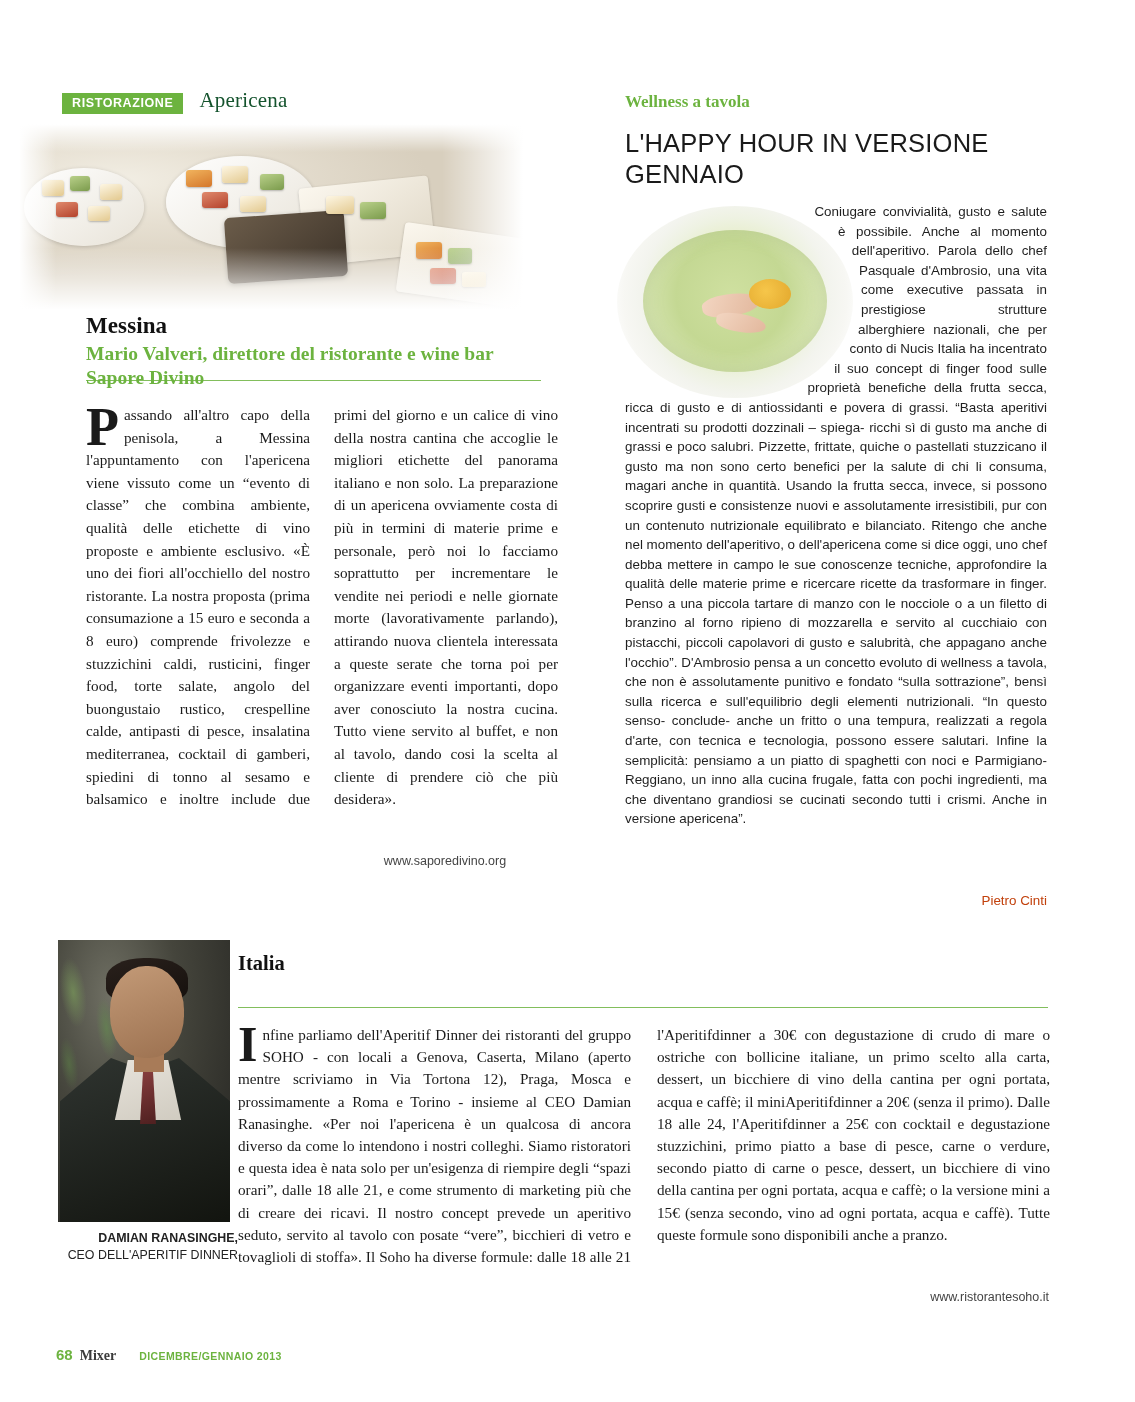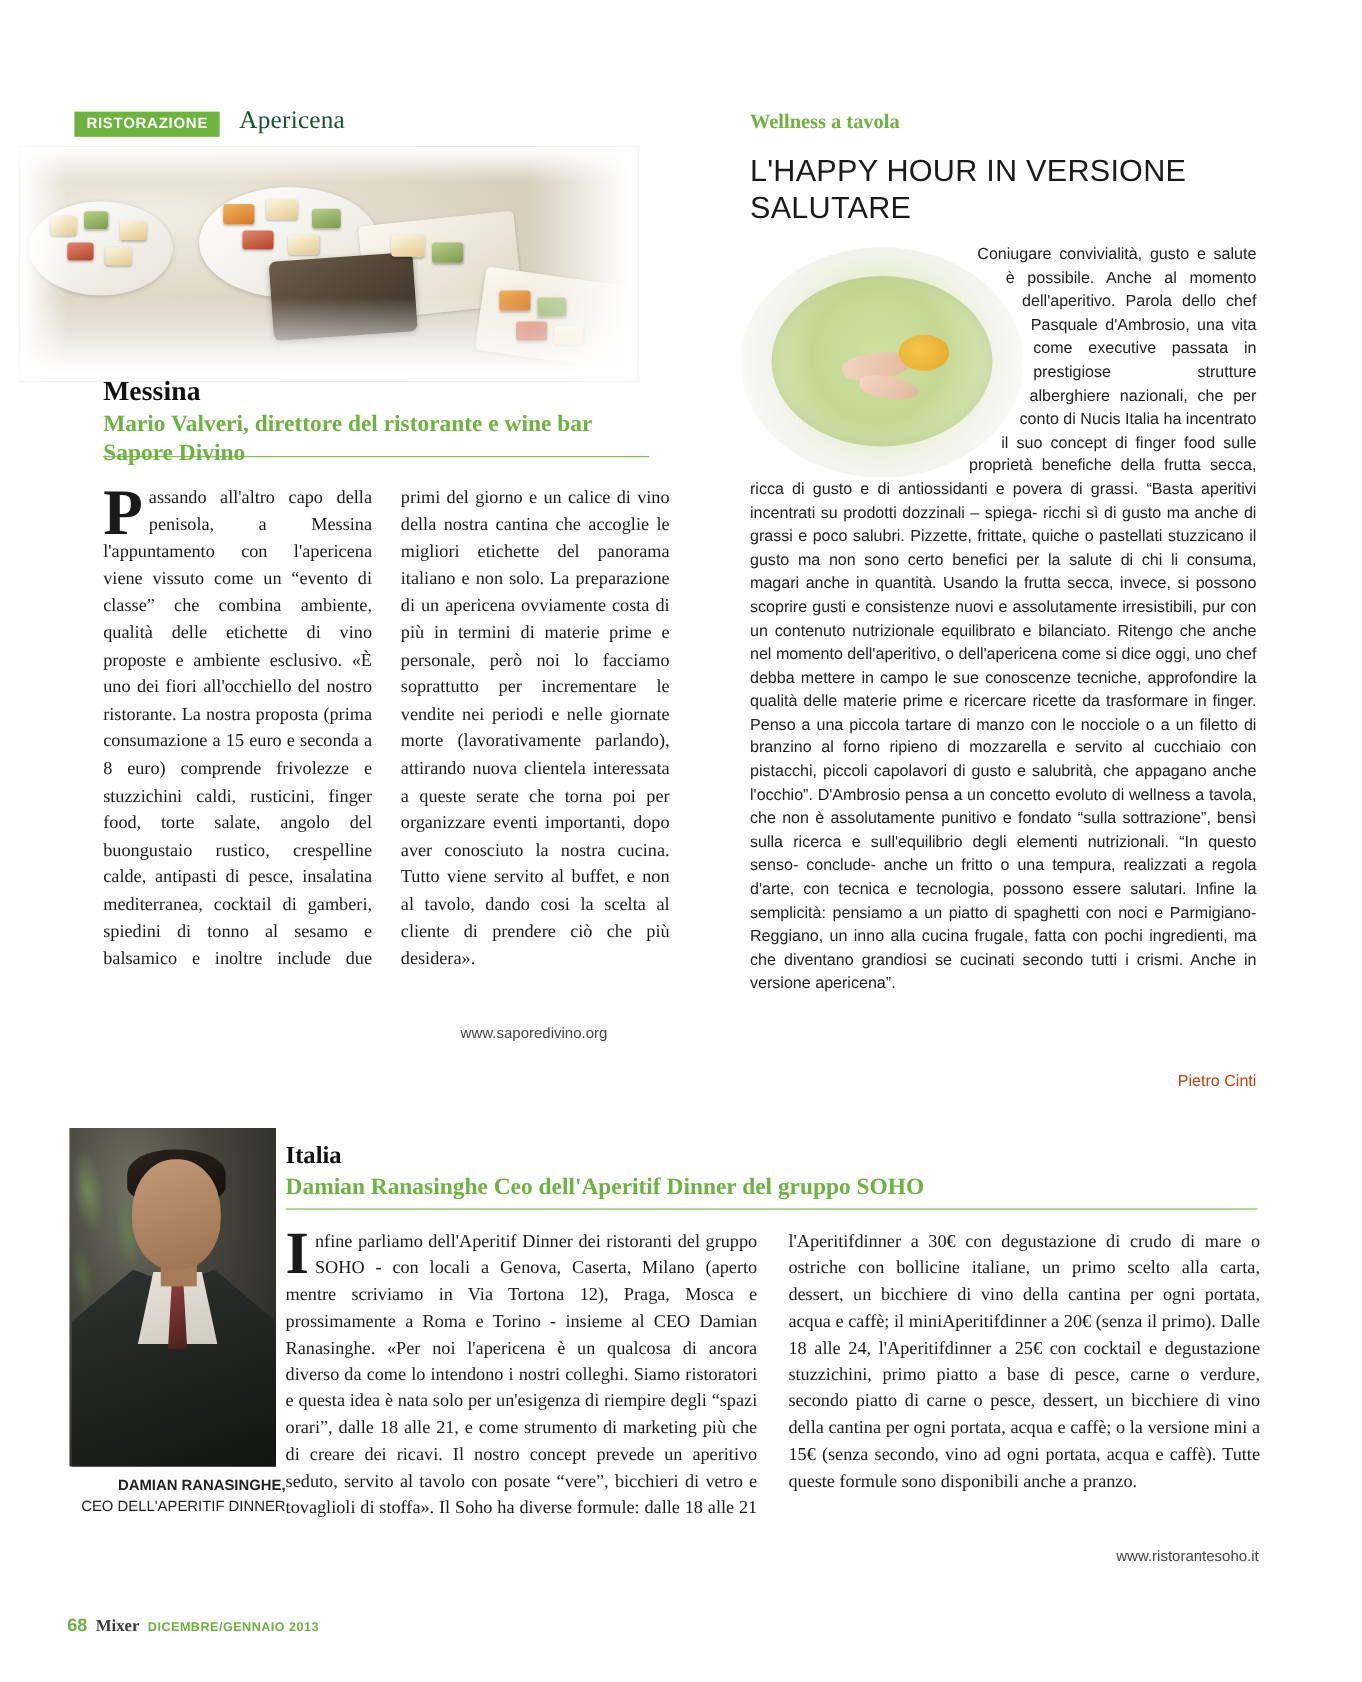--- a/index.html
+++ b/index.html
@@ -232,21 +232,21 @@
     position:absolute;right:86px;top:1290px;
     font-family:"Liberation Sans", sans-serif;font-size:12.5px;color:#444;
   }
 
   
   .footer{
     position:absolute;left:56px;bottom:38px;display:flex;align-items:baseline;gap:7px;
   }
   .footer .pg{font-family:"Liberation Sans", sans-serif;font-weight:bold;font-size:15px;color:#6cb33f;}
   .footer .mag{font-family:"Liberation Serif", serif;font-weight:bold;font-size:14px;color:#3b3b3b;}
-  .footer .issue{font-family:"Liberation Sans", sans-serif;font-size:10.5px;font-weight:bold;color:#6cb33f;letter-spacing:.4px;}
+  .footer .issue{font-family:"Liberation Sans", sans-serif;font-size:10.5px;font-weight:bold;color:#6cb33f;letter-spacing:.4px;margin-left:16px;}
 </style>
 </head>
 <body>
 
 <div class="page">
 
   <div class="kicker-wrap">
     <span class="kicker">RISTORAZIONE</span>
     <span class="kicker-title">Apericena</span>
   </div>
@@ -286,21 +286,21 @@
   </div>
   <div class="rule-green"></div>
 
   <div class="body-left">
     <p class="dropcap">Passando all'altro capo della penisola, a Messina l'appuntamento con l'apericena viene vissuto come un “evento di classe” che combina ambiente, qualità delle etichette di vino proposte e ambiente esclusivo. «È uno dei fiori all'occhiello del nostro ristorante. La nostra proposta (prima consumazione a 15 euro e seconda a 8 euro) comprende frivolezze e stuzzichini caldi, rusticini, finger food, torte salate, angolo del buongustaio rustico, crespelline calde, antipasti di pesce, insalatina mediterranea, cocktail di gamberi, spiedini di tonno al sesamo e balsamico e inoltre include due primi del giorno e un calice di vino della nostra cantina che accoglie le migliori etichette del panorama italiano e non solo. La preparazione di un apericena ovviamente costa di più in termini di materie prime e personale, però noi lo facciamo soprattutto per incrementare le vendite nei periodi e nelle giornate morte (lavorativamente parlando), attirando nuova clientela interessata a queste serate che torna poi per organizzare eventi importanti, dopo aver conosciuto la nostra cucina. Tutto viene servito al buffet, e non al tavolo, dando cosi la scelta al cliente di prendere ciò che più desidera».</p>
   </div>
 
   <div class="weburl">www.saporedivino.org</div>
 
   <div class="wellness">Wellness a tavola</div>
-  <div class="rhead">L'HAPPY HOUR IN VERSIONE SALUTARE</div>
+  <div class="rhead">L'HAPPY HOUR IN VERSIONE GENNAIO</div>
 
   <div class="rbody">
     <div class="soup">
       <div class="inner"></div>
       <div class="shrimp"></div>
       <div class="shrimp b"></div>
       <div class="yolk"></div>
     </div>
     <p>Coniugare convivialità, gusto e salute è possibile. Anche al momento dell'aperitivo. Parola dello chef Pasquale d'Ambrosio, una vita come executive passata in prestigiose strutture alberghiere nazionali, che per conto di Nucis Italia ha incentrato il suo concept di finger food sulle proprietà benefiche della frutta secca, ricca di gusto e di antiossidanti e povera di grassi. “Basta aperitivi incentrati su prodotti dozzinali – spiega- ricchi sì di gusto ma anche di grassi e poco salubri. Pizzette, frittate, quiche o pastellati stuzzicano il gusto ma non sono certo benefici per la salute di chi li consuma, magari anche in quantità. Usando la frutta secca, invece, si possono scoprire gusti e consistenze nuovi e assolutamente irresistibili, pur con un contenuto nutrizionale equilibrato e bilanciato. Ritengo che anche nel momento dell'aperitivo, o dell'apericena come si dice oggi, uno chef debba mettere in campo le sue conoscenze tecniche, approfondire la qualità delle materie prime e ricercare ricette da trasformare in finger. Penso a una piccola tartare di manzo con le nocciole o a un filetto di branzino al forno ripieno di mozzarella e servito al cucchiaio con pistacchi, piccoli capolavori di gusto e salubrità, che appagano anche l'occhio”. D'Ambrosio pensa a un concetto evoluto di wellness a tavola, che non è assolutamente punitivo e fondato “sulla sottrazione”, bensì sulla ricerca e sull'equilibrio degli elementi nutrizionali. “In questo senso- conclude- anche un fritto o una tempura, realizzati a regola d'arte, con tecnica e tecnologia, possono essere salutari. Infine la semplicità: pensiamo a un piatto di spaghetti con noci e Parmigiano-Reggiano, un inno alla cucina frugale, fatta con pochi ingredienti, ma che diventano grandiosi se cucinati secondo tutti i crismi. Anche in versione apericena”.</p>
   </div>
@@ -316,21 +316,20 @@
     <div class="hair"></div>
     <div class="head"></div>
   </div>
   <div class="portrait-caption">
     <div class="b">DAMIAN RANASINGHE,</div>
     <div>CEO DELL'APERITIF DINNER</div>
   </div>
 
   <div class="italia">
     <h3>Italia</h3>
-    <div class="sub">Damian Ranasinghe Ceo dell'Aperitif Dinner del gruppo SOHO</div>
   </div>
   <div class="rule-green2"></div>
 
   <div class="body-bottom">
     <p class="dropbar">Infine parliamo dell'Aperitif Dinner dei ristoranti del gruppo SOHO - con locali a Genova, Caserta, Milano (aperto mentre scriviamo in Via Tortona 12), Praga, Mosca e prossimamente a Roma e Torino - insieme al CEO Damian Ranasinghe. «Per noi l'apericena è un qualcosa di ancora diverso da come lo intendono i nostri colleghi. Siamo ristoratori e questa idea è nata solo per un'esigenza di riempire degli “spazi orari”, dalle 18 alle 21, e come strumento di marketing più che di creare dei ricavi. Il nostro concept prevede un aperitivo seduto, servito al tavolo con posate “vere”, bicchieri di vetro e tovaglioli di stoffa». Il Soho ha diverse formule: dalle 18 alle 21 l'Aperitifdinner a 30€ con degustazione di crudo di mare o ostriche con bollicine italiane, un primo scelto alla carta, dessert, un bicchiere di vino della cantina per ogni portata, acqua e caffè; il miniAperitifdinner a 20€ (senza il primo). Dalle 18 alle 24, l'Aperitifdinner a 25€ con cocktail e degustazione stuzzichini, primo piatto a base di pesce, carne o verdure, secondo piatto di carne o pesce, dessert, un bicchiere di vino della cantina per ogni portata, acqua e caffè; o la versione mini a 15€ (senza secondo, vino ad ogni portata, acqua e caffè). Tutte queste formule sono disponibili anche a pranzo.</p>
   </div>
   <div class="weburl2">www.ristorantesoho.it</div>
 
   <div class="footer">
     <span class="pg">68</span>

